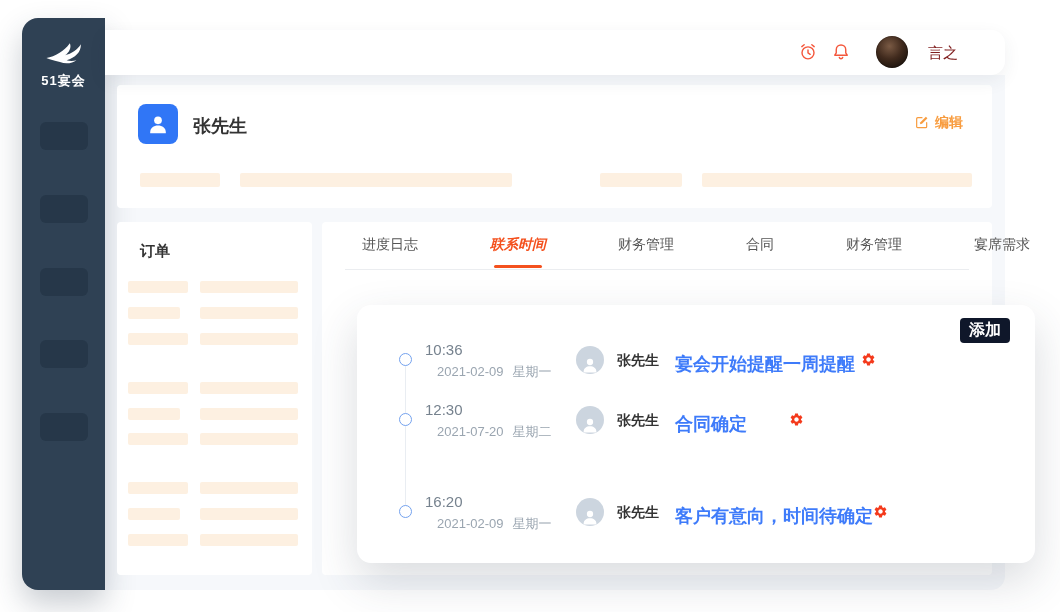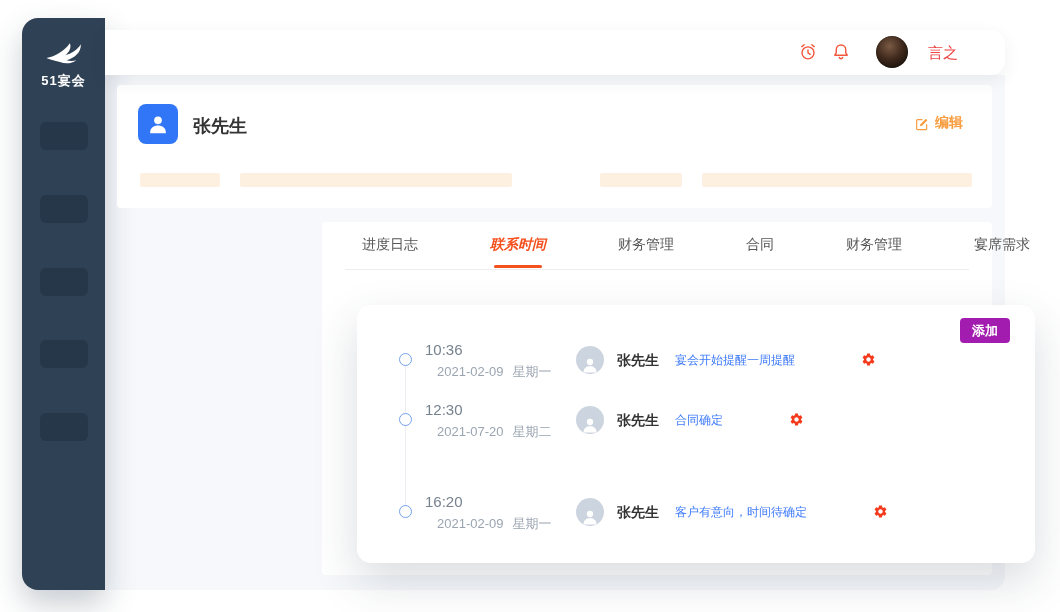--- a/index.html
+++ b/index.html
@@ -18,33 +18,33 @@
 
   
   .topbar { position:absolute; left:105px; top:30px; width:900px; height:45px; background:#fff;
             border-radius:0 14px 14px 0; box-shadow:0 6px 18px rgba(40,55,75,.07); z-index:3; }
   .topbar .icon-btn { position:absolute; top:12px; width:20px; height:20px; cursor:pointer; }
   .icon-alarm { left:693px; }
   .icon-bell  { left:726px; }
   .topbar-avatar { position:absolute; left:771px; top:6px; width:32px; height:32px; border-radius:50%;
                    background:radial-gradient(circle at 42% 32%, #7a5a44 0%, #402a1d 45%, #17100b 85%);
                    box-shadow:inset 0 0 0 1px rgba(0,0,0,.15); }
-  .topbar-name { position:absolute; left:823px; top:14px; font-size:15px; color:#ef4444; }
+  .topbar-name { position:absolute; left:823px; top:14px; font-size:15px; color:#7f1d1d; }
 
   
   .main-bg { position:absolute; left:105px; top:75px; width:900px; height:515px;
              background:#f6f8fb; border-radius:0 0 14px 0; }
 
   
   .profile-card { position:absolute; left:117px; top:85px; width:875px; height:123px; background:#fff; border-radius:4px; }
   .profile-avatar { position:absolute; left:21px; top:19px; width:40px; height:40px; border-radius:8px;
                     background:#3076f6; display:flex; align-items:center; justify-content:center; }
   .profile-avatar svg { width:22px; height:22px; fill:#fff; }
   .profile-name { position:absolute; left:76px; top:29px; font-size:18px; font-weight:bold; color:#333; }
-  .edit-btn { position:absolute; right:29px; top:29px; display:flex; align-items:flex-end; gap:5px;
+  .edit-btn { position:absolute; right:29px; top:29px; display:flex; align-items:flex-start; gap:5px;
               color:#f89c3f; font-size:14px; font-weight:bold; cursor:pointer; }
   .edit-btn svg { width:16px; height:16px; }
   .skel { position:absolute; height:14px; background:#fdf0e1; border-radius:2px; }
   .pskel { top:88px; }
 
   
   .orders-card { position:absolute; left:117px; top:222px; width:195px; height:353px; background:#fff; border-radius:4px; }
   .orders-title { position:absolute; left:23px; top:20px; font-size:15px; font-weight:bold; color:#333; }
   .oskel { position:absolute; height:12px; background:#fdf0e1; border-radius:2px; }
 
@@ -53,34 +53,34 @@
   .tabs-row { position:absolute; left:40px; top:14px; display:flex; gap:72px; }
   .tab { position:relative; font-size:14px; color:#555; padding-bottom:18px; cursor:pointer; white-space:nowrap; }
   .tab.active { color:#f4511e; font-weight:bold;font-style:italic; }
   .tab.active::after { content:""; position:absolute; left:50%; transform:translateX(-50%);
                        bottom:4px; width:48px; height:3px; border-radius:2px; background:#f4511e; }
   .tabs-divider { position:absolute; left:23px; right:23px; top:47px; height:1px; background:#ebedf0; }
 
   
   .float-card { position:absolute; left:357px; top:305px; width:678px; height:258px; background:#fff;
                 border-radius:14px; box-shadow:0 18px 45px rgba(50,62,80,.18); z-index:5; }
-  .add-btn { position:absolute; right:25px; top:13px; width:50px; height:25px; background:#a21caf; color:#fff;
-             font-size:13px; font-weight:bold; border:none; border-radius:4px; cursor:pointer; }
+  .add-btn { position:absolute; right:25px; top:13px; width:50px; height:25px; background:#0f172a; color:#fff;
+             font-size:16px; font-weight:bold; border:none; border-radius:4px; cursor:pointer; }
   .tl-line { position:absolute; left:48px; top:55px; width:1px; height:152px; background:#e9edf2; }
   .tl-row { position:absolute; left:0; width:100%; height:44px; }
   .tl-dot { position:absolute; left:42px; top:15px; width:13px; height:13px; border-radius:50%;
             background:#fff; border:1.5px solid #74a2ee; }
   .tl-time { position:absolute; left:68px; top:3px; font-size:15px; color:#76828e;text-align:right; }
   .tl-date { position:absolute; left:68px; top:25px; font-size:13px; color:#9aa5b0;margin-left:12px; }
   .tl-date .wk { margin-left:9px; }
   .tl-avatar { position:absolute; left:219px; top:8px; width:28px; height:28px; border-radius:50%;
                background:#ccd5df; display:flex; align-items:flex-end; justify-content:center; overflow:hidden; }
   .tl-avatar svg { width:18px; height:18px; fill:#fff; }
   .tl-name { position:absolute; left:260px; top:14px; font-size:14px; font-weight:bold; color:#333; }
-  .tl-link { position:absolute; left:318px; top:14px; font-size:12px; color:#3e7bfa; cursor:pointer; }
+  .tl-link { position:absolute; left:318px; top:14px; font-size:18px; color:#3e7bfa; cursor:pointer;font-weight:bold; }
   .tl-gear { position:absolute; top:14px; width:15px; height:15px; fill:#f43a1c; cursor:pointer; }
 </style>
 </head>
 <body>
 
 <svg width="0" height="0" style="position:absolute" aria-hidden="true">
   <symbol id="sym-person" viewBox="0 0 24 24">
     <circle cx="12" cy="8" r="4.2"></circle>
     <path d="M3.5 21c0-4.8 3.8-7.3 8.5-7.3s8.5 2.5 8.5 7.3v1h-17z"></path>
   </symbol>
@@ -138,20 +138,41 @@
         <path d="M9.6 12.2 17.8 4l2.4 2.4-8.2 8.2-3.1.7z" fill="#f89c3f"></path>
       </svg>
       <span>编辑</span>
     </span>
     <div class="skel pskel" style="left:23px;width:80px"></div>
     <div class="skel pskel" style="left:123px;width:272px"></div>
     <div class="skel pskel" style="left:483px;width:82px"></div>
     <div class="skel pskel" style="left:585px;width:270px"></div>
   </div>
 
+  <div class="orders-card">
+    <div class="orders-title">订单</div>
+    <div class="oskel" style="left:11px;top:59px;width:60px"></div>
+    <div class="oskel" style="left:83px;top:59px;width:98px"></div>
+    <div class="oskel" style="left:11px;top:85px;width:52px"></div>
+    <div class="oskel" style="left:83px;top:85px;width:98px"></div>
+    <div class="oskel" style="left:11px;top:111px;width:60px"></div>
+    <div class="oskel" style="left:83px;top:111px;width:98px"></div>
+    <div class="oskel" style="left:11px;top:160px;width:60px"></div>
+    <div class="oskel" style="left:83px;top:160px;width:98px"></div>
+    <div class="oskel" style="left:11px;top:186px;width:52px"></div>
+    <div class="oskel" style="left:83px;top:186px;width:98px"></div>
+    <div class="oskel" style="left:11px;top:211px;width:60px"></div>
+    <div class="oskel" style="left:83px;top:211px;width:98px"></div>
+    <div class="oskel" style="left:11px;top:260px;width:60px"></div>
+    <div class="oskel" style="left:83px;top:260px;width:98px"></div>
+    <div class="oskel" style="left:11px;top:286px;width:52px"></div>
+    <div class="oskel" style="left:83px;top:286px;width:98px"></div>
+    <div class="oskel" style="left:11px;top:312px;width:60px"></div>
+    <div class="oskel" style="left:83px;top:312px;width:98px"></div>
+  </div>
 
   <div class="tabs-card">
     <div class="tabs-row">
       <span class="tab">进度日志</span>
       <span class="tab active">联系时间</span>
       <span class="tab">财务管理</span>
       <span class="tab">合同</span>
       <span class="tab">财务管理</span>
       <span class="tab">宴席需求</span>
     </div>

